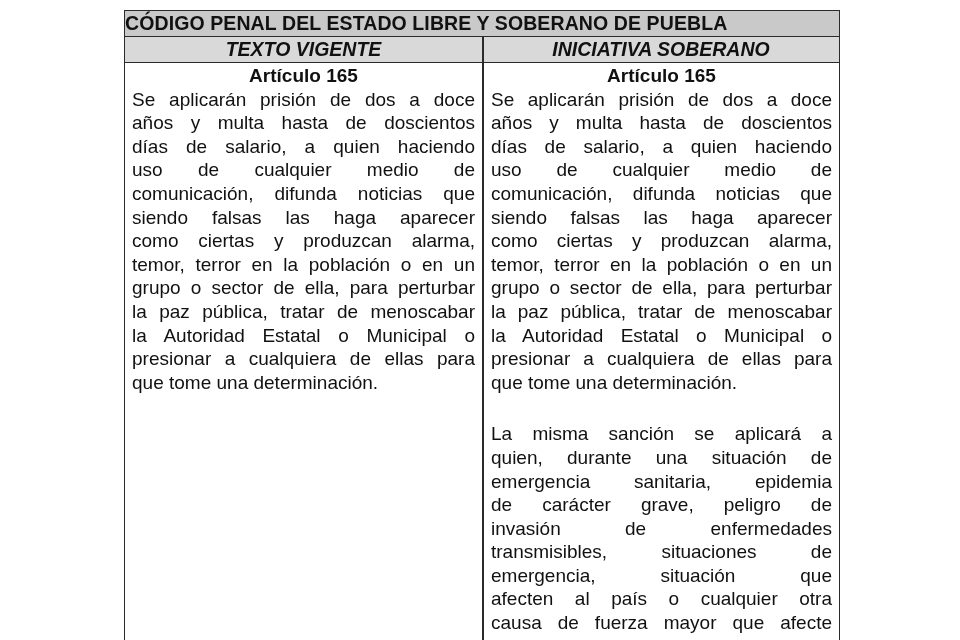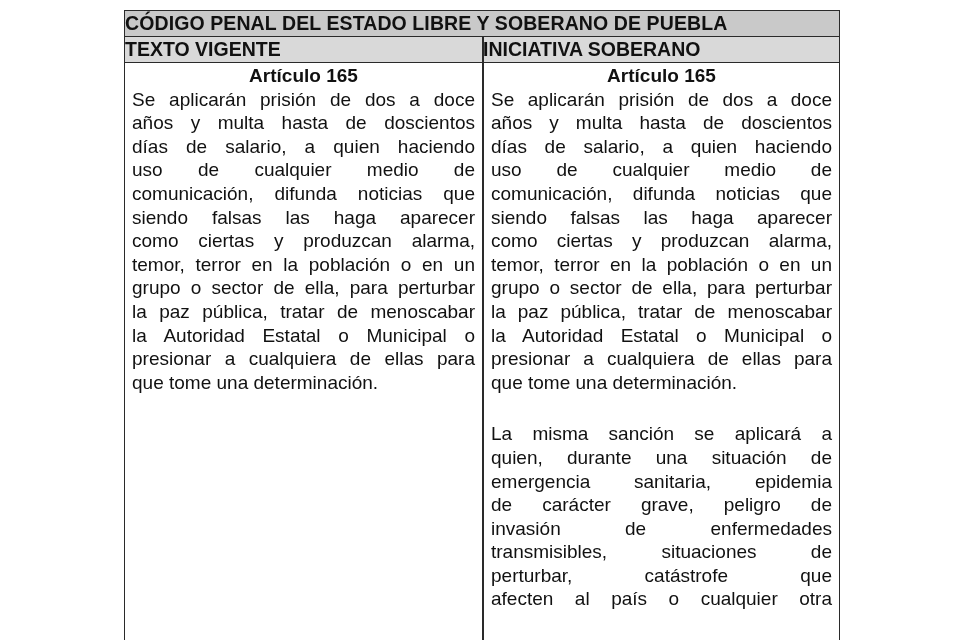--- a/index.html
+++ b/index.html
@@ -24,21 +24,21 @@
     font-weight: bold; font-size: 19.5px; line-height: 25px;
     text-align: left; letter-spacing: 0.1px;
   }
   .row-head {
     position: absolute; left: 0; top: 26px; right: 0; height: 25px;
     background: #d9d9d9;
     border-bottom: 1.5px solid #2a2a2a;
     font-weight: bold; font-size: 19.5px; line-height: 25px;
   }
   .row-head .h {
-    position: absolute; top: 0; height: 34px; 
+    position: absolute; top: 0; height: 34px; text-align: center; font-style: italic;
   }
   .h-left { left: 0; width: 357px; }
   .h-right { left: 358px; right: 0; }
   .divider {
     position: absolute; left: 357px; top: 26px; bottom: 0;
     width: 1.5px; background: #2a2a2a;
   }
   .cell {
     position: absolute; top: 53px;
     font-size: 19px; line-height: 23.6px;
@@ -97,17 +97,18 @@
     <span class="line">presionar a cualquiera de ellas para</span>
     <span class="line last">que tome una determinación.</span>
 
     <div class="bold-para">
       <span class="line">La misma sanción se aplicará a</span>
       <span class="line">quien, durante una situación de</span>
       <span class="line">emergencia sanitaria, epidemia</span>
       <span class="line">de carácter grave, peligro de</span>
       <span class="line">invasión de enfermedades</span>
       <span class="line">transmisibles, situaciones de</span>
-      <span class="line">perturbar, catástrofe que</span>
+      <span class="line">emergencia, situación que</span>
       <span class="line">afecten al país o cualquier otra</span>
+      <span class="line">causa de fuerza mayor que afecte</span>
     </div>
   </div>
 </div>
 
 </body></html>

